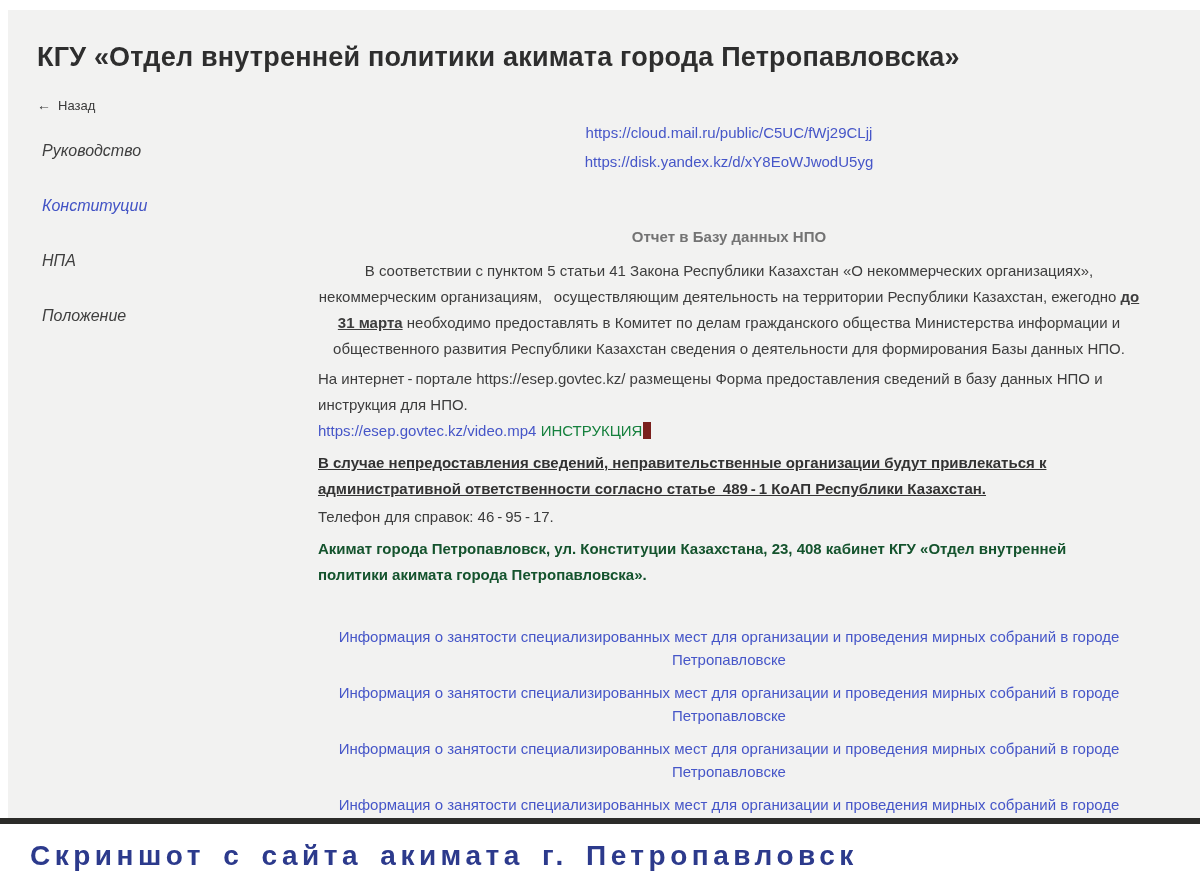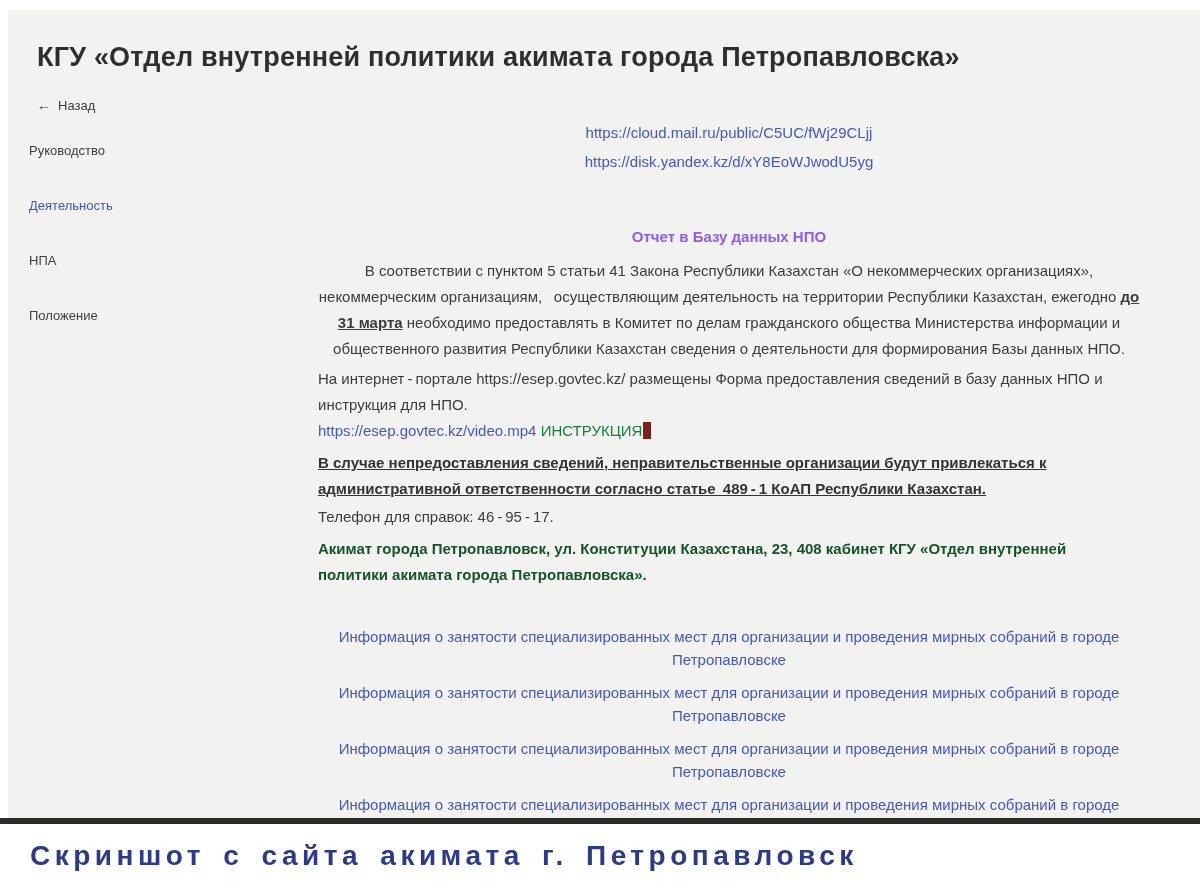--- a/index.html
+++ b/index.html
@@ -30,38 +30,38 @@
     font-size:27px; font-weight:700; color:#2e2e2e;
     letter-spacing:0.2px; white-space:nowrap;
   }
   .back-link {
     position:absolute; left:29px; top:87px;
     font-size:13px; color:#3a3a3a; cursor:pointer;
   }
   .back-link .arrow { font-size:14px; margin-right:7px; }
 
   .sidebar {
-    position:absolute; left:21px; top:131px;
-    font-size:13px; color:#3f3f3f;
+    position:absolute; left:34px; top:131px;
+    font-size:16px; color:#3f3f3f;font-style:italic;
   }
   .sidebar-item { display:block; margin-bottom:35px; line-height:20px; cursor:pointer; }
   .sidebar-item.active { color:#4253c5; }
 
   .content {
     position:absolute; left:310px; top:0;
     width:822px;
     font-size:15px; line-height:26px; color:#3d3d3d;
   }
   .content a { color:#4656c8; text-decoration:none; cursor:pointer;text-align:center; }
 
   .top-link { display:block; }
   .top-link-1 { margin-top:110px; }
   .top-link-2 { margin-top:3px; }
 
-  .report-heading { margin-top:49px; text-align:center; font-weight:700; color:#8b5cf6; }
+  .report-heading { margin-top:49px; text-align:center; font-weight:700; color:#737373; }
 
   .para1 { margin-top:8px;text-align:center; }
   .deadline { font-weight:700; text-decoration:underline; }
   .para2 { margin-top:4px; }
 
   .video-line { margin-top:0; }
   .video-label { color:#15803d; }
   .red-cursor {
     display:inline-block; width:8px; height:17px;
     background:#7a201d; vertical-align:-3px; margin-left:1px;
@@ -90,21 +90,21 @@
 <div class="screenshot">
 
   <div class="page-title">КГУ «Отдел внутренней политики акимата города Петропавловска»</div>
 
   <div class="back-link">
     <span class="arrow">←</span><span>Назад</span>
   </div>
 
   <nav class="sidebar">
     <span class="sidebar-item">Руководство</span>
-    <span class="sidebar-item active">Деятельность</span>
+    <span class="sidebar-item active">Конституции</span>
     <span class="sidebar-item">НПА</span>
     <span class="sidebar-item">Положение</span>
   </nav>
 
   <div class="content">
 
     <a class="top-link top-link-1">https://cloud.mail.ru/public/C5UC/fWj29CLjj</a>
     <a class="top-link top-link-2">https://disk.yandex.kz/d/xY8EoWJwodU5yg</a>
 
     <div class="report-heading">Отчет в Базу данных НПО</div>

